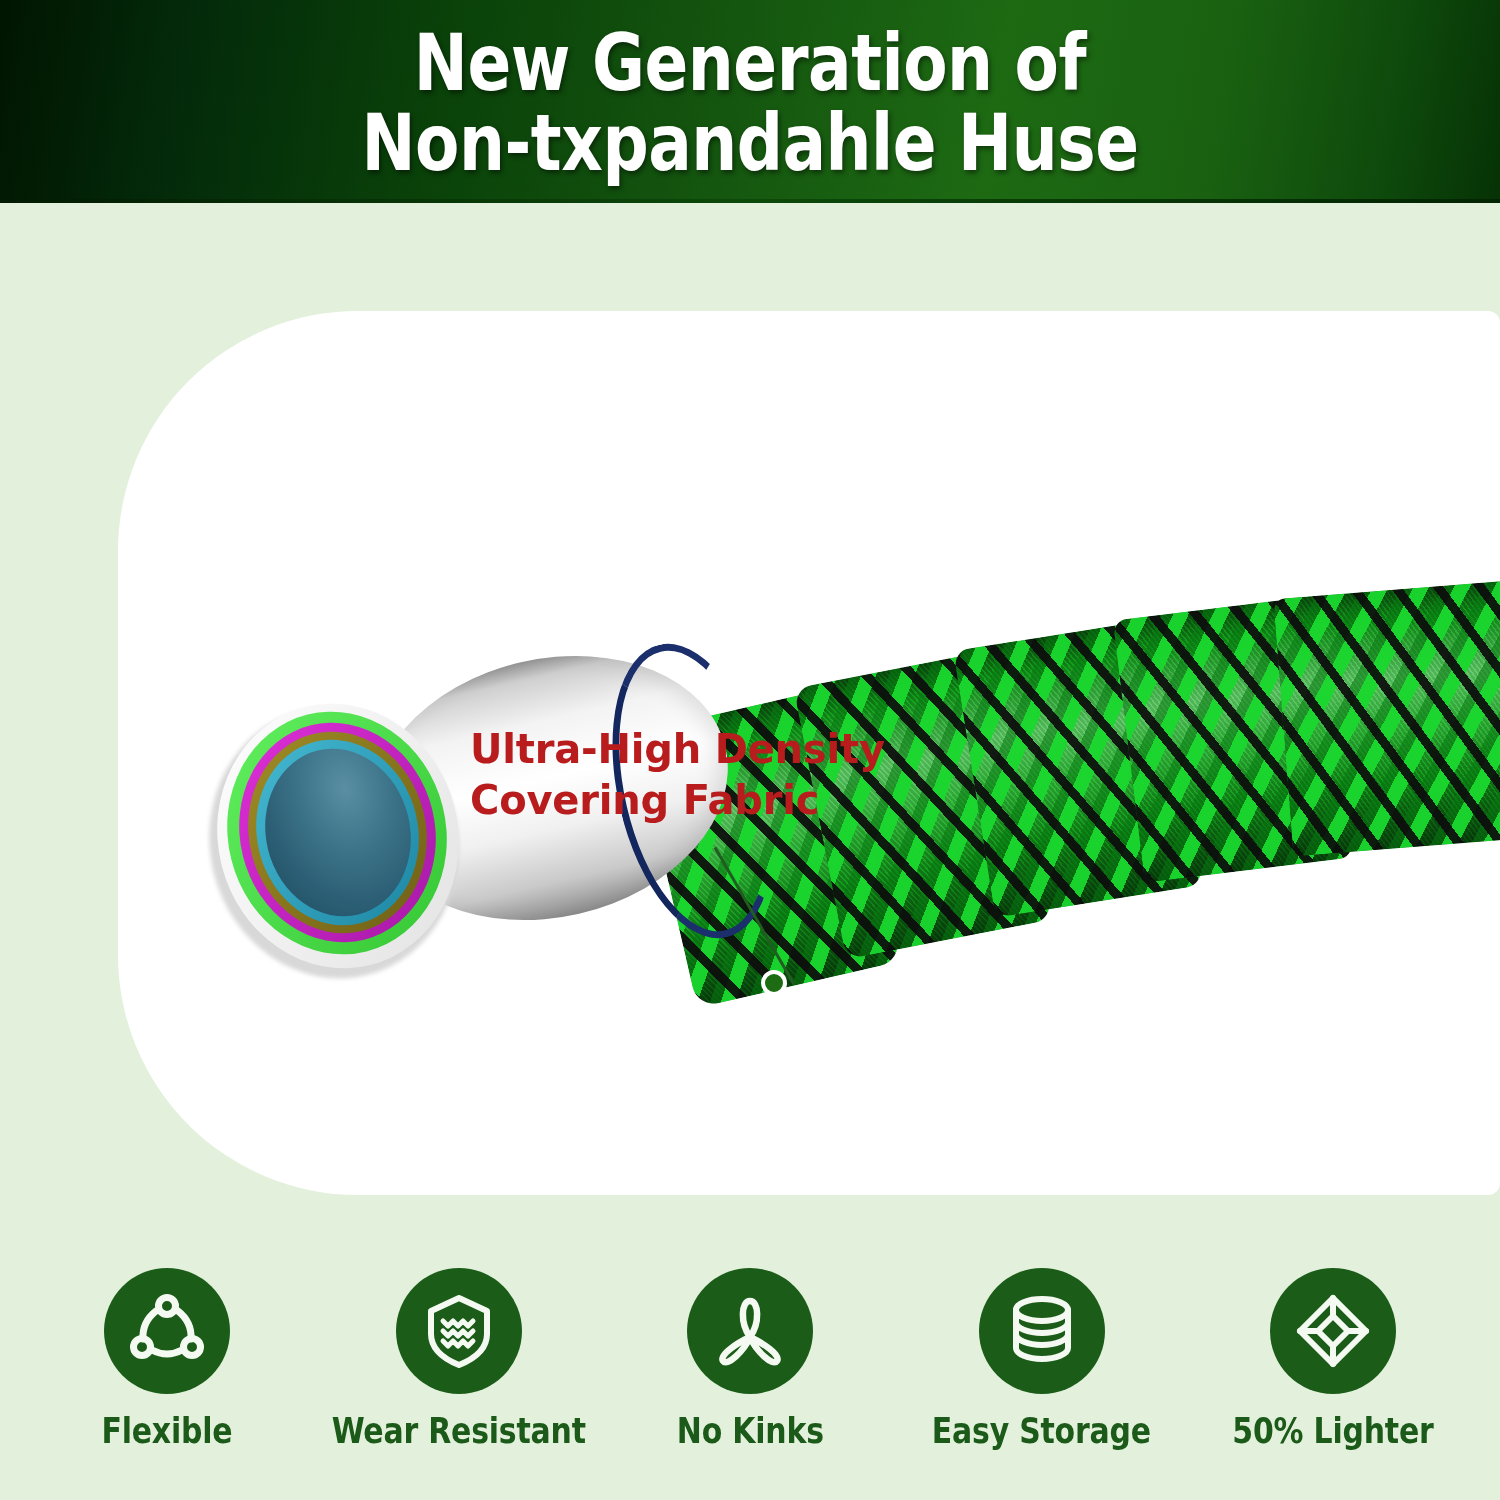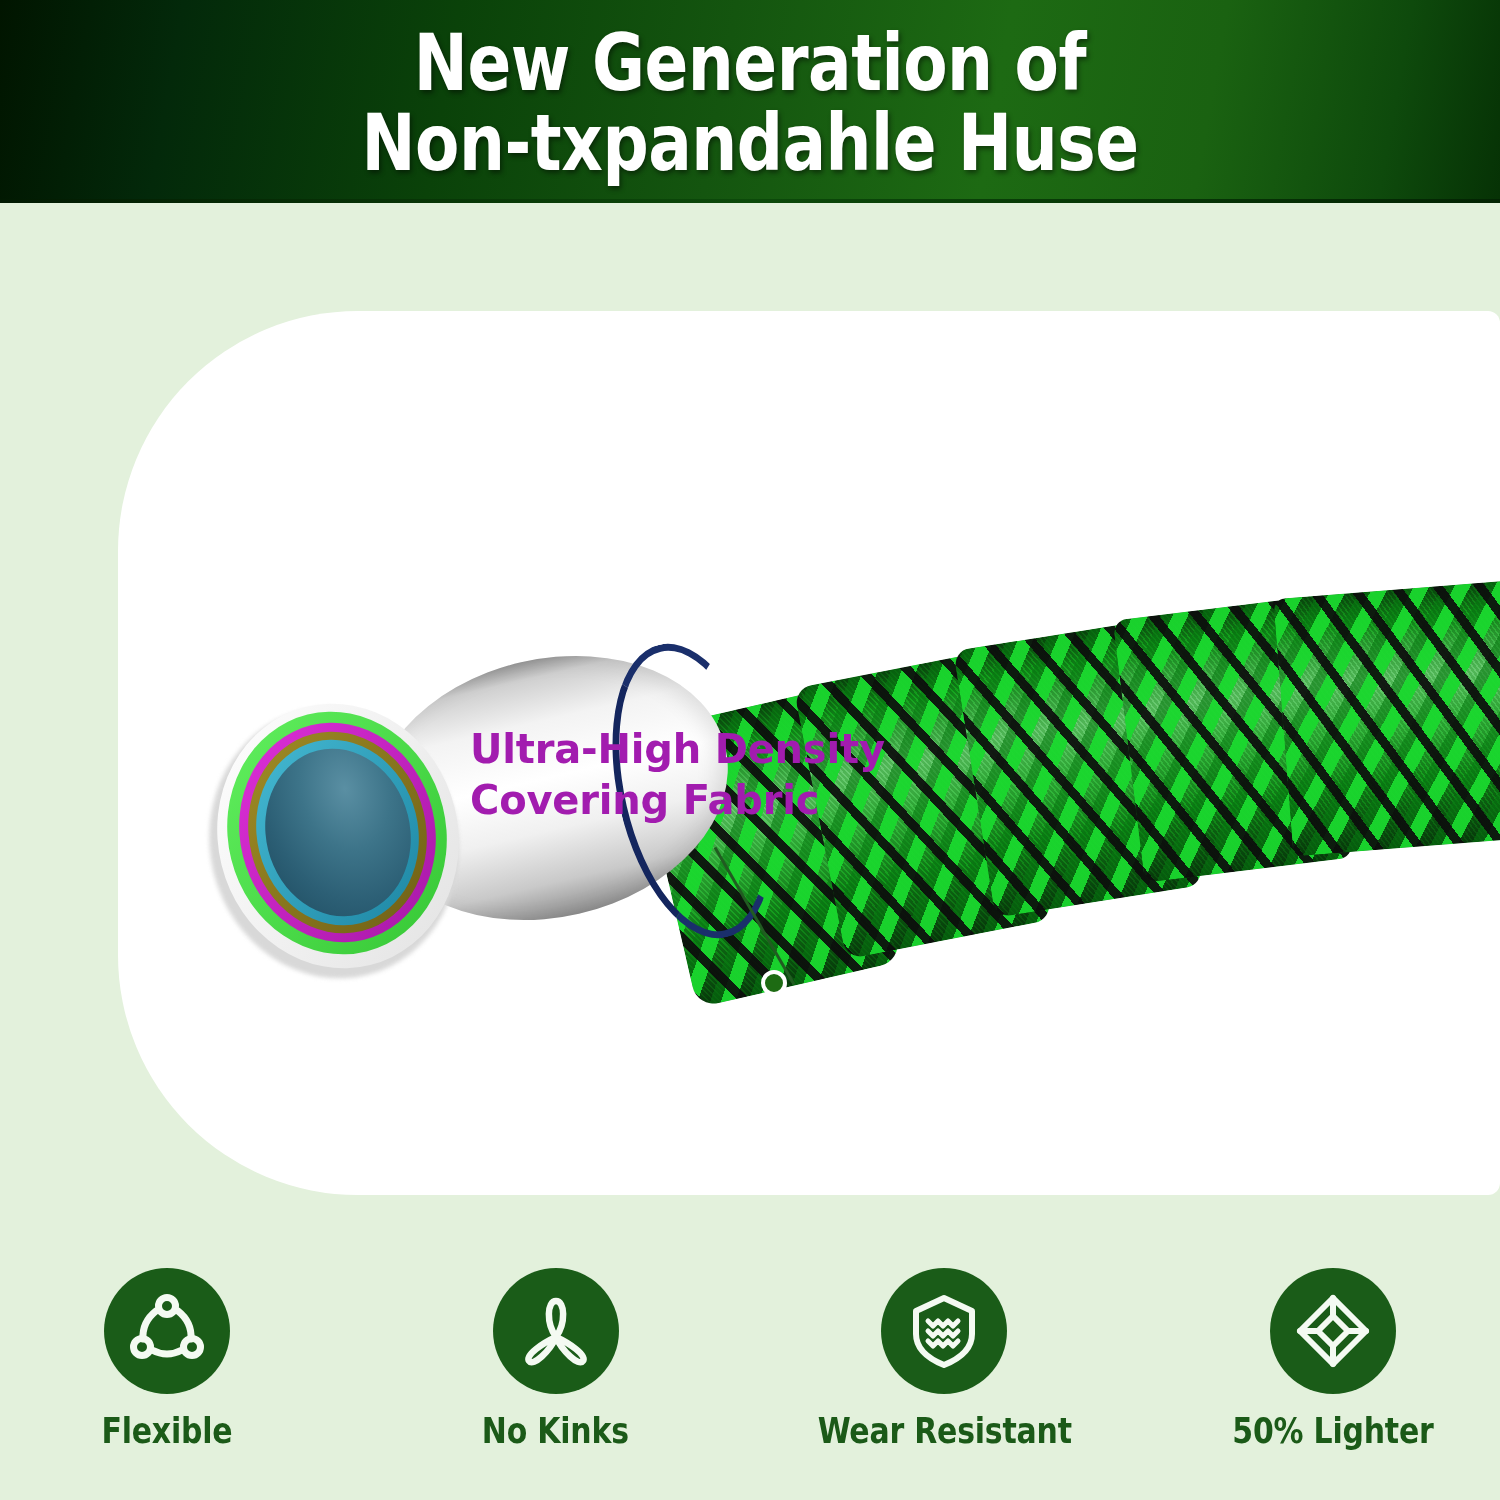--- a/index.html
+++ b/index.html
@@ -151,21 +151,21 @@
   #xs-green  { left: 110px; top: 400px; width: 218px; height: 244px; background: linear-gradient(140deg,#62f05f,#35c634); }
   #xs-mag    { left: 122px; top: 411px; width: 195px; height: 221px; background: linear-gradient(140deg,#de2fd8,#a618a6); }
   #xs-olive  { left: 131px; top: 420px; width: 177px; height: 203px; background: linear-gradient(140deg,#a08c25,#6e5f16); }
   #xs-teal   { left: 139px; top: 428px; width: 161px; height: 187px; background: linear-gradient(140deg,#45b9d2,#1d86a3); }
   #xs-bore   { left: 148px; top: 437px; width: 144px; height: 169px;
                background: radial-gradient(ellipse at 62% 26%, #5a8fa3 0%, #3d7489 35%, #2c5f75 65%, #1d4a5e 100%); }
 
   
   .callout-text {
     position: absolute;
-    color: #a21caf;
+    color: #b91c1c;
     white-space: pre-line;
   }
   #callout-fabric-text {
     left: 352px;
     top: 413px;
     font-family: "DejaVu Sans", "Liberation Sans", sans-serif;
     font-weight: 700;
     font-size: 40px;
     line-height: 1.28;
     letter-spacing: -0.2px;
@@ -274,41 +274,52 @@
           <circle cx="14" cy="55" r="8.5" fill="none"></circle>
           <circle cx="64" cy="55" r="8.5" fill="none"></circle>
         </svg>
       </div>
       <div class="feature-label">Flexible</div>
     </div>
 
 
     <div class="feature-item">
       <div class="feature-badge">
-        <svg width="80" height="80" viewBox="0 0 80 80" fill="none" stroke="#f4faf2" stroke-width="6.5" stroke-linecap="round" stroke-linejoin="round">
-          <path d="M40 46 C30 32 31 10 40 10 C49 10 50 32 40 46 Z"></path>
-          <path d="M40 46 C27 52 9 64 13 70 C17 76 34 60 40 46 Z"></path>
-          <path d="M40 46 C53 52 71 64 67 70 C63 76 46 60 40 46 Z"></path>
-        </svg>
-      </div>
-      <div class="feature-label">No Kinks</div>
-    </div>
-
-    <div class="feature-item">
-      <div class="feature-badge">
         <svg width="80" height="80" viewBox="0 0 80 80" fill="none" stroke="#f4faf2" stroke-width="6" stroke-linecap="round" stroke-linejoin="round">
           <path d="M40 7 L68 20 V43 C68 58 55 68 40 74 C25 68 12 58 12 43 V20 Z"></path>
           <path d="M24 30 l5 5 5-5 5 5 5-5 5 5 5-5" stroke-width="5"></path>
           <path d="M24 40 l5 5 5-5 5 5 5-5 5 5 5-5" stroke-width="5"></path>
           <path d="M24 50 l5 5 5-5 5 5 5-5 5 5 5-5" stroke-width="5"></path>
         </svg>
       </div>
       <div class="feature-label">Wear Resistant</div>
     </div>
 
+    <div class="feature-item">
+      <div class="feature-badge">
+        <svg width="80" height="80" viewBox="0 0 80 80" fill="none" stroke="#f4faf2" stroke-width="6.5" stroke-linecap="round" stroke-linejoin="round">
+          <path d="M40 46 C30 32 31 10 40 10 C49 10 50 32 40 46 Z"></path>
+          <path d="M40 46 C27 52 9 64 13 70 C17 76 34 60 40 46 Z"></path>
+          <path d="M40 46 C53 52 71 64 67 70 C63 76 46 60 40 46 Z"></path>
+        </svg>
+      </div>
+      <div class="feature-label">No Kinks</div>
+    </div>
+
+    <div class="feature-item">
+      <div class="feature-badge">
+        <svg width="80" height="80" viewBox="0 0 80 80" fill="none" stroke="#f4faf2" stroke-width="6" stroke-linecap="round">
+          <ellipse cx="40" cy="19" rx="26" ry="11"></ellipse>
+          <path d="M14 19 V57 C14 63 26 68 40 68 C54 68 66 63 66 57 V19"></path>
+          <path d="M14 31 C14 37 26 42 40 42 C54 42 66 37 66 31"></path>
+          <path d="M14 43 C14 49 26 54 40 54 C54 54 66 49 66 43"></path>
+        </svg>
+      </div>
+      <div class="feature-label">Easy Storage</div>
+    </div>
 
     <div class="feature-item">
       <div class="feature-badge">
         <svg width="80" height="80" viewBox="0 0 80 80" fill="none" stroke="#f4faf2" stroke-width="6" stroke-linecap="round" stroke-linejoin="round">
           <path d="M40 7 L73 40 L40 73 L7 40 Z"></path>
           <path d="M40 25 L55 40 L40 55 L25 40 Z"></path>
           <path d="M40 7 V25"></path>
           <path d="M40 55 V73"></path>
           <path d="M55 40 H73"></path>
           <path d="M7 40 H25"></path>

